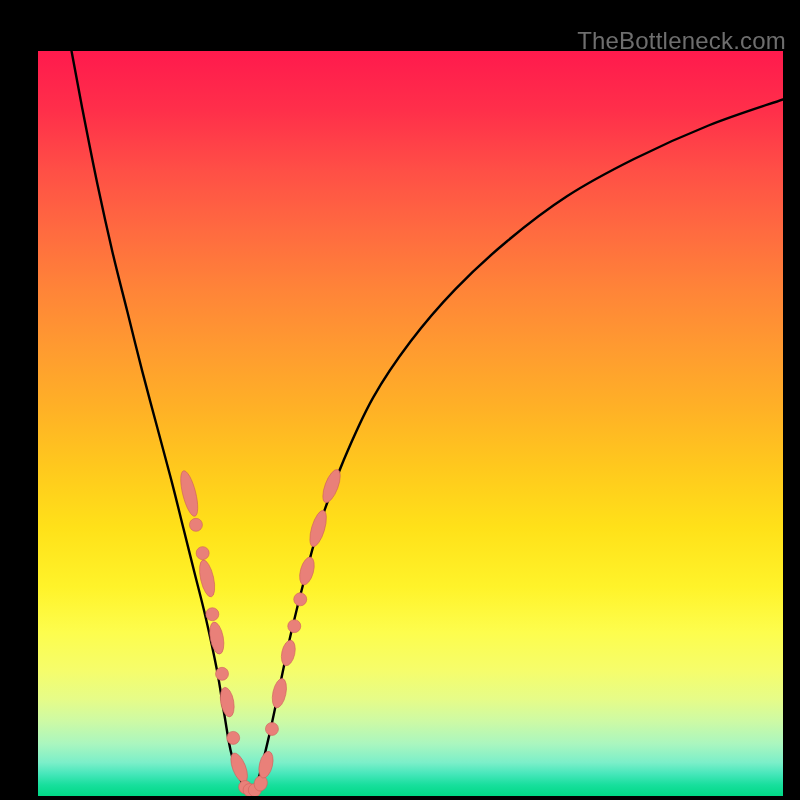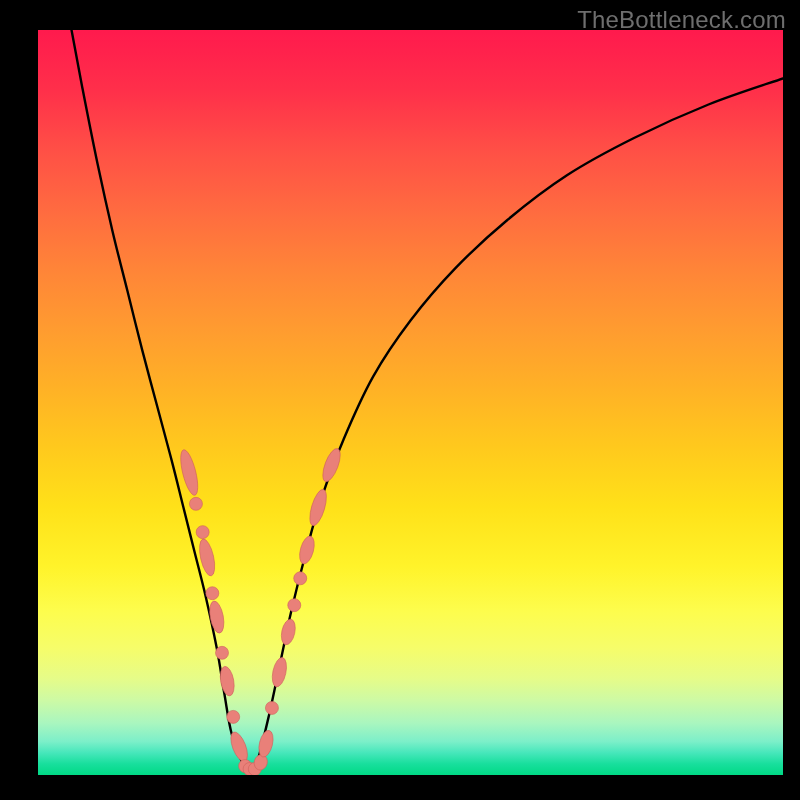--- a/index.html
+++ b/index.html
@@ -9,20 +9,21 @@
     height: 800px;
     overflow: hidden;
     background: #000;
     font-family: Arial, Helvetica, sans-serif;
   }
   .stage {
     position: relative;
     width: 800px;
     height: 592px;
     background: #000;
+    margin-top: 21px;
   }
   .plot-area {
     position: absolute;
     left: 38px;
     top: 30px;
     width: 745px;
     height: 745px;
     overflow: hidden;
   }
   .gradient-bg {

